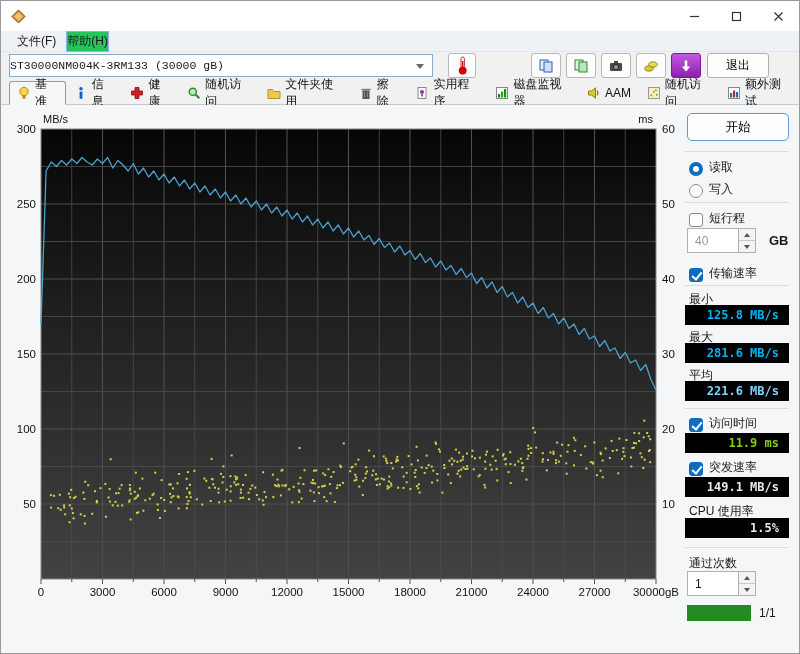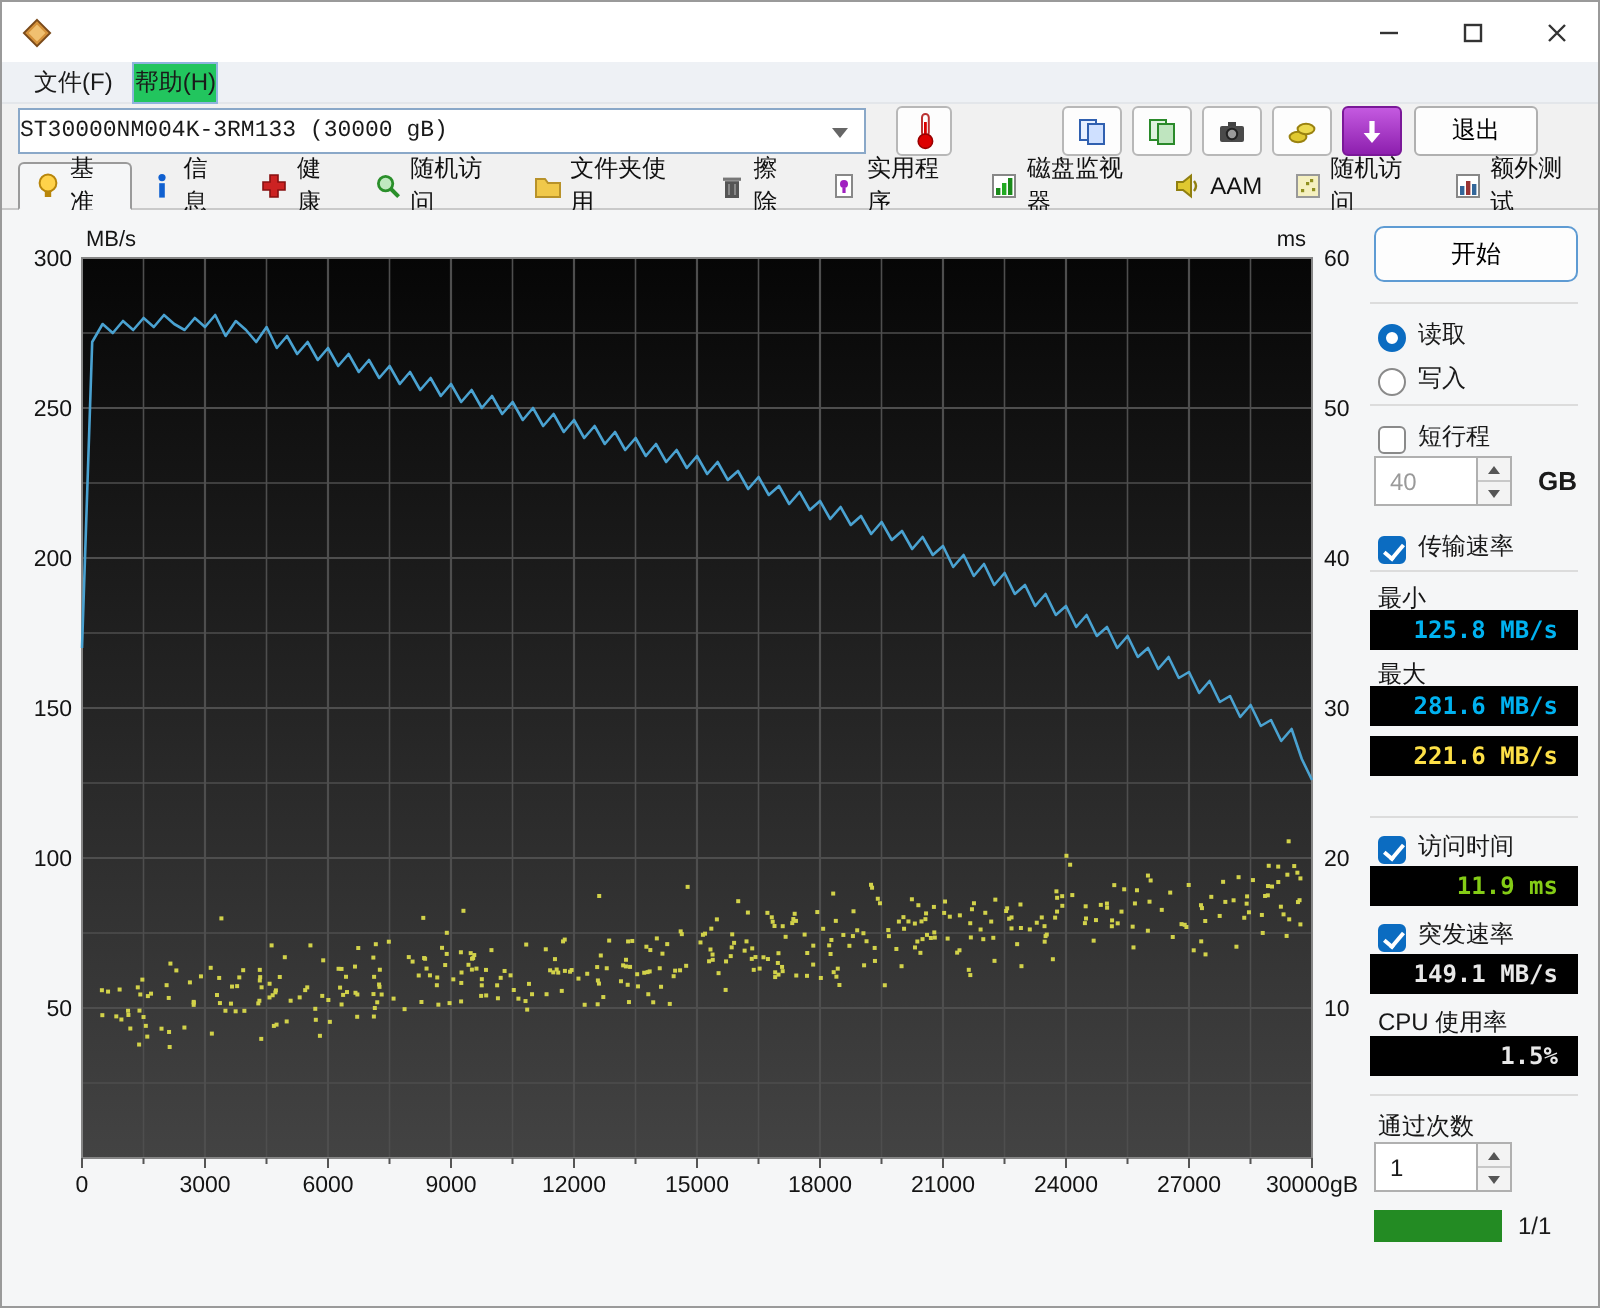--- a/index.html
+++ b/index.html
@@ -789,21 +789,21 @@
       <span class="chk checked"></span>
       <span>传输速率</span>
     </div>
     <div class="hr" style="top:180px"></div>
 
     <span class="plabel" style="top:186px">最小</span>
     <div class="lcd" style="top:200px; color:#00b2f0">125.8 MB/s</div>
     <span class="plabel" style="top:224px">最大</span>
     <div class="lcd" style="top:238px; color:#00b2f0">281.6 MB/s</div>
     <span class="plabel" style="top:262px">平均</span>
-    <div class="lcd" style="top:263px; color:#fde047">221.6 MB/s</div>
+    <div class="lcd" style="top:276px; color:#7dd3fc">221.6 MB/s</div>
     <div class="hr" style="top:303px"></div>
 
     <div class="optrow" style="top:291px; top:310px">
       <span class="chk checked"></span>
       <span>访问时间</span>
     </div>
     <div class="lcd" style="top:328px; color:#84cc16">11.9 ms</div>
 
     <div class="optrow" style="top:354px">
       <span class="chk checked"></span>

